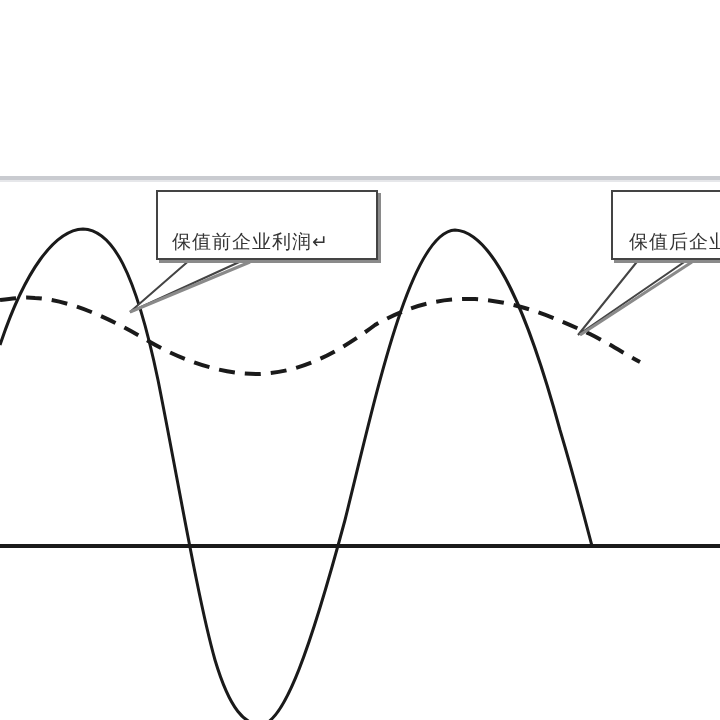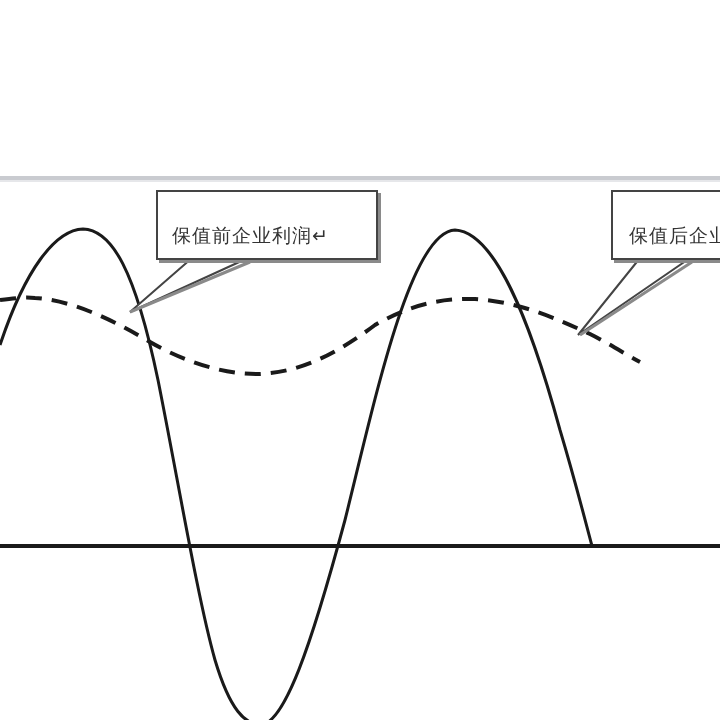--- a/index.html
+++ b/index.html
@@ -1,20 +1,20 @@
 <!DOCTYPE html>
 <html><head>
 <meta charset="utf-8">
 <style>
   html, body { margin:0; padding:0; background:#ffffff; }
   body { width:720px; height:720px; position:relative; overflow:hidden; font-family:"DejaVu Sans", sans-serif; }
   .top-border { position:absolute; left:0; top:176px; width:720px; height:4px; background:#c9cbd0; }
   .top-border-light { position:absolute; left:0; top:180px; width:720px; height:2px; background:#e6e7ea; }
   svg.chart { position:absolute; left:0; top:0; }
-  .callout { position:absolute; background:#fff; border:2px solid #444; box-shadow:3px 3px 0 #8a8a8a; font-size:19px; color:#333; white-space:nowrap; overflow:hidden; padding:8px 14px; line-height:70px; height:70px; box-sizing:border-box; letter-spacing:1px; }
+  .callout { position:absolute; background:#fff; border:2px solid #444; box-shadow:3px 3px 0 #8a8a8a; font-size:19px; color:#333; white-space:nowrap; overflow:hidden; padding:14px 14px; line-height:70px; height:70px; box-sizing:border-box; letter-spacing:1px; }
   #callout-before { left:156px; top:190px; width:222px; }
   #callout-after { left:611px; top:190px; width:120px; padding-left:16px; }
 </style>
 </head>
 <body>
 
 <div class="top-border"></div>
 <div class="top-border-light"></div>
 
 <svg class="chart" width="720" height="720" viewBox="0 0 720 720">

